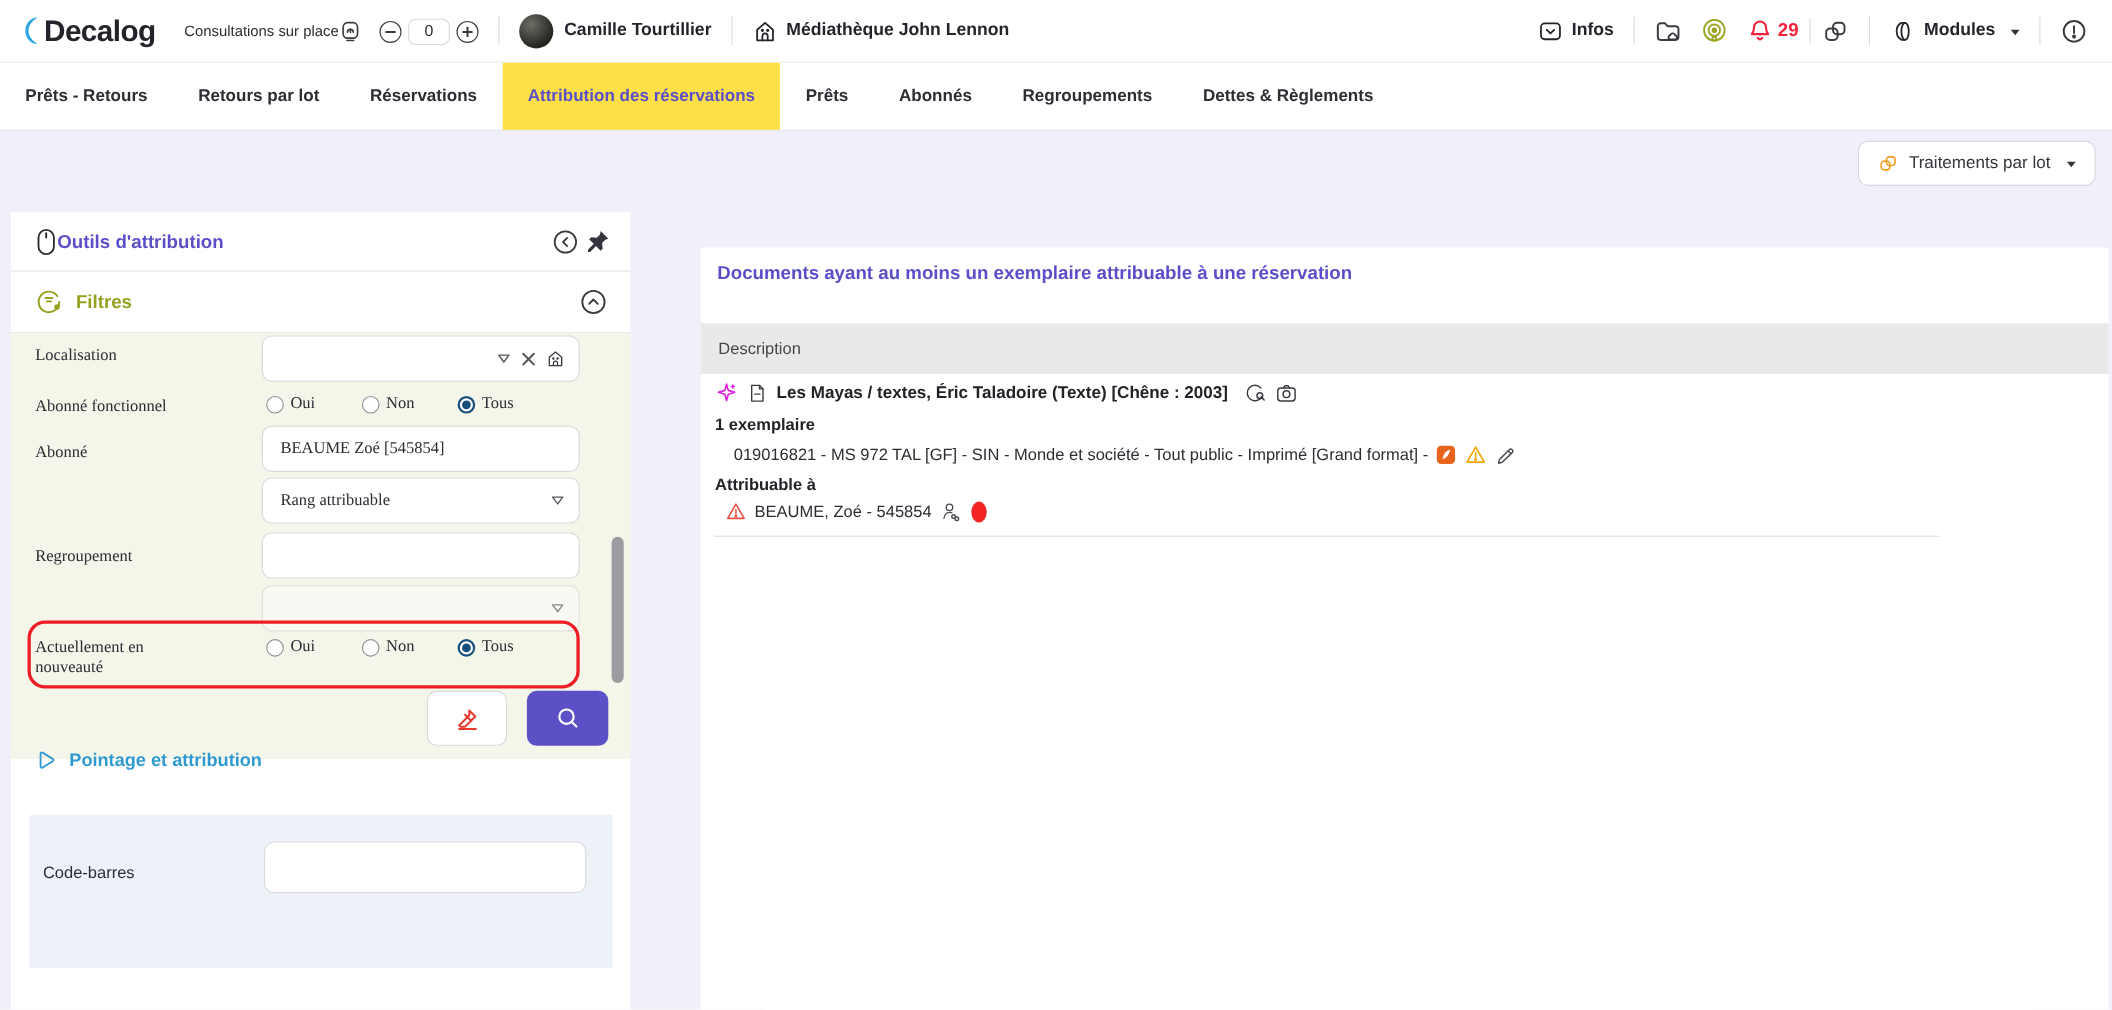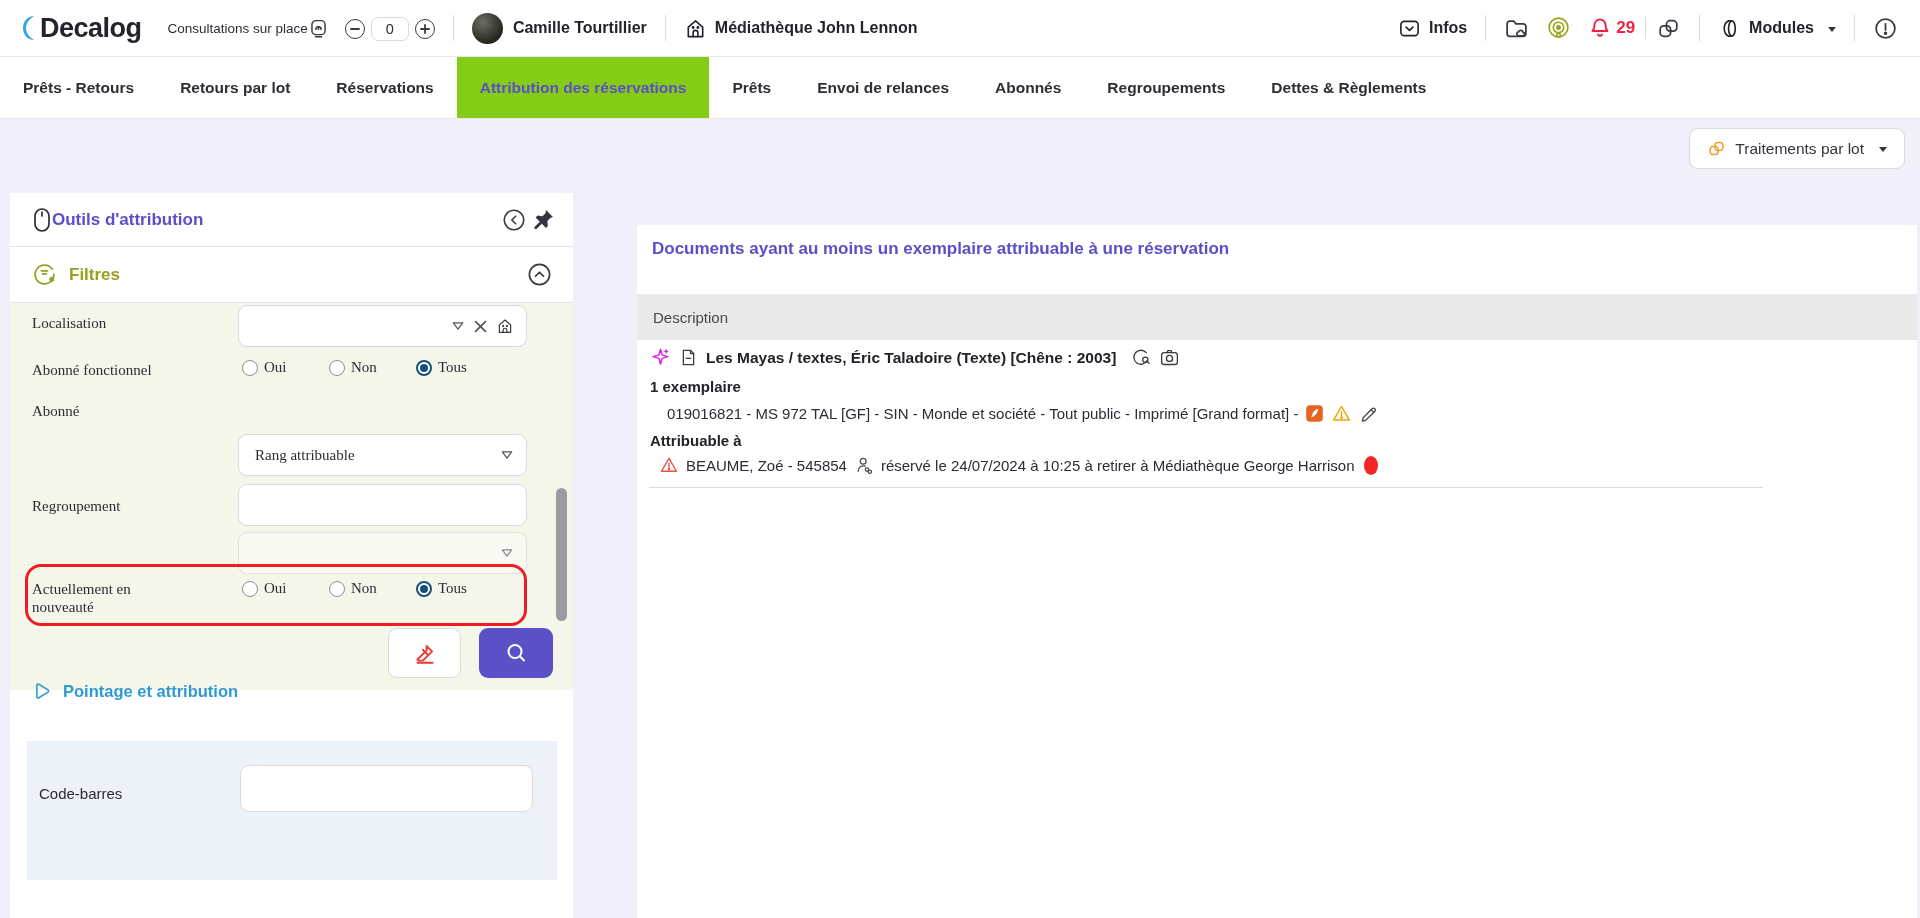--- a/index.html
+++ b/index.html
@@ -23,21 +23,21 @@
   .avatar { width:31px; height:31px; border-radius:50%; background:radial-gradient(circle at 35% 30%, #6b6f66, #23251f 70%); }
   .hname { font-size:16px; font-weight:bold; color:#23232b; }
   .hgroup { display:flex; align-items:center; gap:8px; }
   .hright { margin-left:auto; display:flex; align-items:center; }
   .notif-count { font-size:17px; font-weight:bold; color:#f5223d; margin-left:4px; }
   .caret { width:0; height:0; border-left:4.5px solid transparent; border-right:4.5px solid transparent; border-top:5.5px solid #34343c; margin-left:6px; margin-top:2px; }
 
   
   .tabbar { position:absolute; top:57px; left:0; width:1920px; height:62px; background:#fff; border-bottom:1px solid #e7e7ec; display:flex; align-items:stretch; }
   .tab { display:flex; align-items:center; padding:0 23px; font-size:15.5px; font-weight:bold; color:#2d2d35; cursor:pointer; }
-  .tab.active { background:#84cc16; color:#5a4fc8; }
+  .tab.active { background:#fde047; color:#5a4fc8; }
 
   
   .main { position:absolute; top:119px; left:0; width:1920px; height:799px; background:#f1eff9; }
   .batch-btn { position:absolute; top:9px; right:15px; height:41px; background:#fff; border:1px solid #d8d8df; border-radius:9px; display:flex; align-items:center; gap:9px; padding:0 17px; font-size:15.5px; color:#34343c; cursor:pointer; }
 
   
   .sidebar { position:absolute; left:10px; top:74px; width:563px; height:725px; background:#fff; }
   .sb-head { position:absolute; left:0; top:0; width:100%; height:54px; border-bottom:1px solid #e4e4e8; display:flex; align-items:center; padding:0 18px 0 22px; }
   .sb-title { font-size:17px; font-weight:bold; color:#5a4fc8; margin-left:0; }
   .sb-head-icons { margin-left:auto; display:flex; align-items:center; gap:4px; }
@@ -183,21 +183,20 @@
       </svg>
   </div>
 </div>
 
 <div class="tabbar">
   <div class="tab">Prêts - Retours</div>
   <div class="tab">Retours par lot</div>
   <div class="tab">Réservations</div>
   <div class="tab active">Attribution des réservations</div>
   <div class="tab">Prêts</div>
-  <div class="tab">Envoi de relances</div>
   <div class="tab">Abonnés</div>
   <div class="tab">Regroupements</div>
   <div class="tab">Dettes &amp; Règlements</div>
 </div>
 
 <div class="main">
 
   <button class="batch-btn" style="font-family:inherit">
     <svg class="ic" width="19" height="19" viewBox="0 0 24 24" stroke="#f0a028" stroke-width="1.9">
         <rect x="4" y="9.5" width="10" height="10" rx="3.5"></rect>
@@ -270,20 +269,23 @@
             <span class="rb"></span>
             <span class="rlabel">Non</span>
           </span>
         <span class="radio-item">
             <span class="rb sel"></span>
             <span class="rlabel">Tous</span>
           </span>
       </div>
 
       <span class="flabel" style="top:100px">Abonné</span>
+      <div class="finput" style="top:84px">
+          <span>BEAUME Zoé [545854]</span>
+        </div>
 
       <div class="finput" style="top:131px">
         <span>Rang attribuable</span>
         <span class="spacer"></span>
         <svg class="ic" width="14" height="12" viewBox="0 0 18 14" stroke="#55555c" stroke-width="1.6">
             <path d="M3 3 L15 3 L9 11 Z"></path>
           </svg>
       </div>
 
       <span class="flabel" style="top:195px">Regroupement</span>
@@ -404,21 +406,20 @@
             <line x1="12" y1="10" x2="12" y2="14.5"></line>
             <circle cx="12" cy="16.8" r="0.8" fill="#e85345"></circle>
           </svg>
         <span class="rec-text">BEAUME, Zoé - 545854</span>
         <svg class="ic" width="20" height="20" viewBox="0 0 24 24" stroke="#4a4a52" stroke-width="1.5">
             <circle cx="11" cy="7.5" r="3.5"></circle>
             <path d="M5 19.5 a6.5 6.5 0 0 1 8.5-6.2"></path>
             <circle cx="15.5" cy="17.5" r="2"></circle>
             <circle cx="19" cy="20" r="2"></circle>
           </svg>
-        <span class="rec-text">réservé le 24/07/2024 à 10:25 à retirer à Médiathèque George Harrison</span>
         <span class="red-dot"></span>
       </div>
 
       <div class="rowline"></div>
     </div>
 
     <div class="pager">
       <button class="pg-btn">
           <svg class="ic" width="20" height="18" viewBox="0 0 24 20" stroke="#b0b0b6" stroke-width="1.6">
             <path d="M11 4.5 L4.5 10 L11 15.5 Z"></path>

